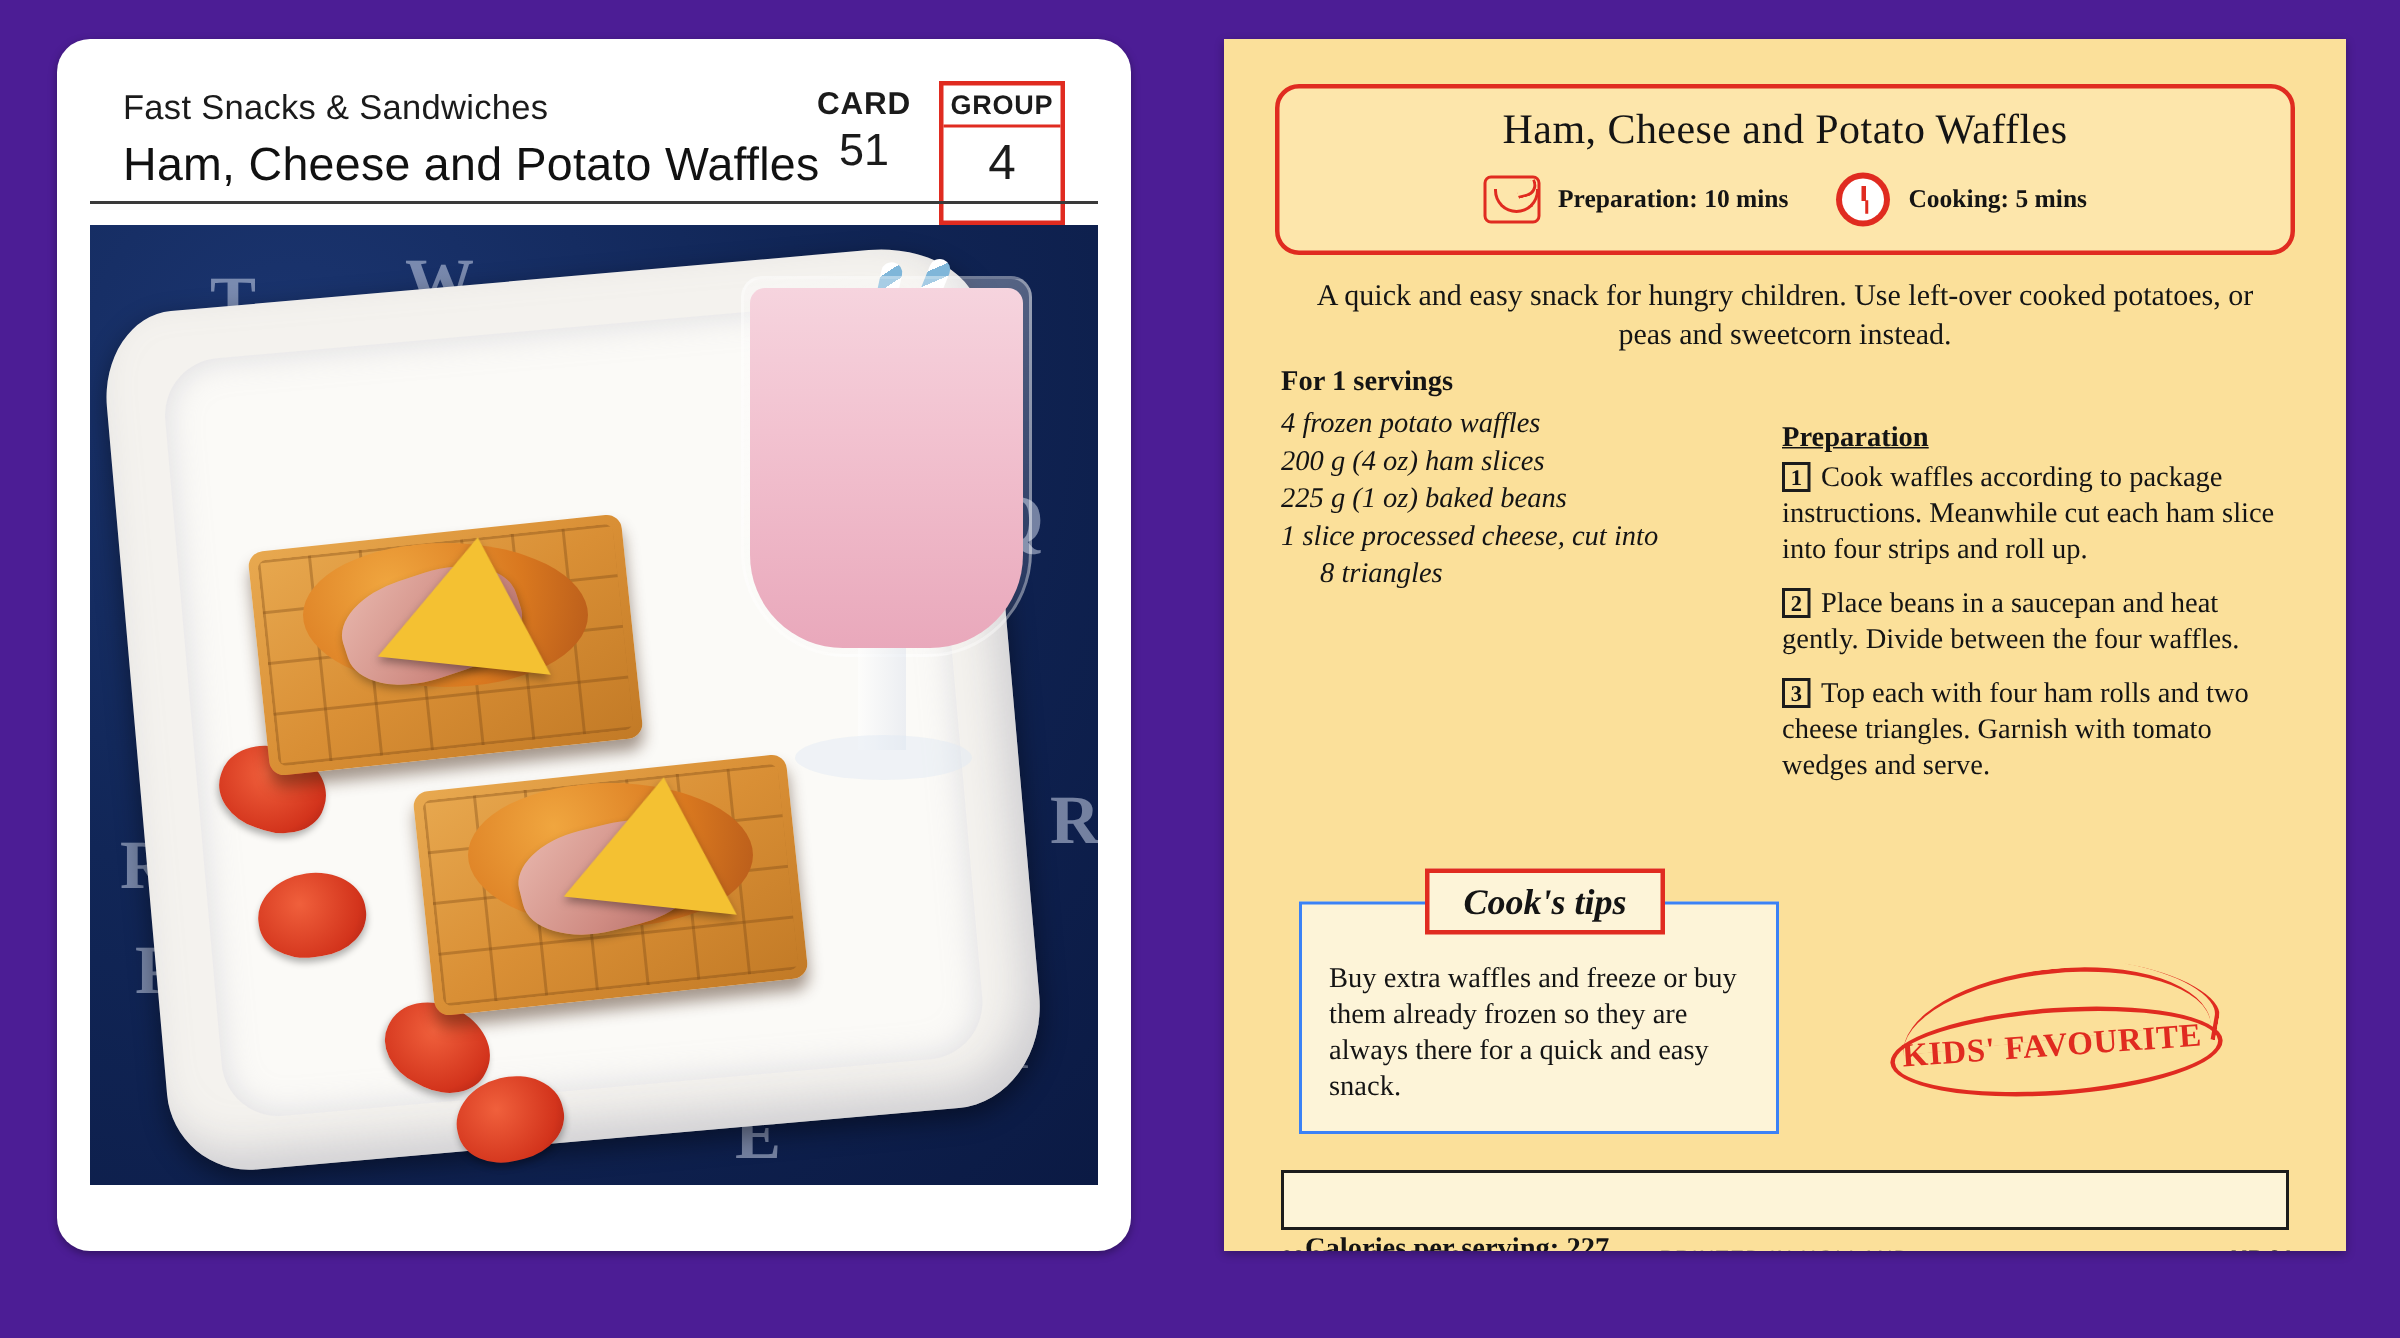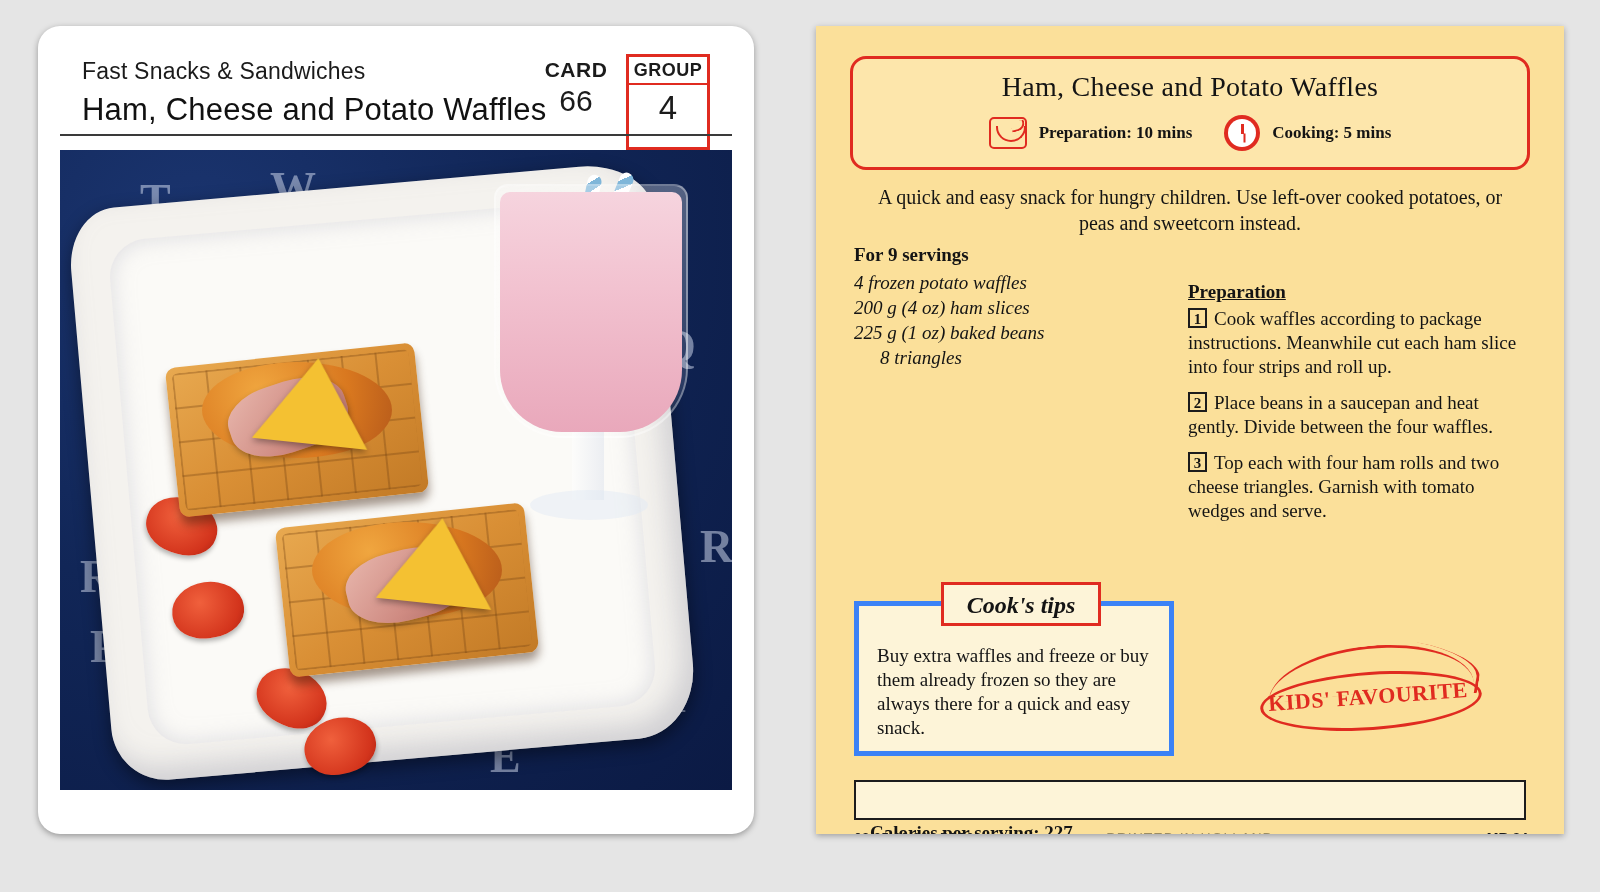--- a/index.html
+++ b/index.html
@@ -10,21 +10,21 @@
   body {
     width: 1600px;
     height: 892px;
     font-family: "Liberation Sans", sans-serif;
     overflow: hidden;
   }
   .page {
     position: relative;
     width: 1600px;
     height: 892px;
-    background: #e5e5e5;
+    background: #4c1d95;
   }
 
   
   .front-card {
     position: absolute;
     left: 38px;
     top: 26px;
     width: 716px;
     height: 808px;
     background: #ffffff;
@@ -413,25 +413,25 @@
     font-weight: bold;
     font-family: "Liberation Serif", serif;
     margin-right: 7px;
     vertical-align: 1px;
     box-sizing: border-box;
   }
 
   
   .tips-box {
     position: absolute;
-    left: 38px;
+    left: 50px;
     top: 575px;
     width: 320px;
     height: 155px;
-    border: 5px solid #3b82f6;
+    border: 2px solid #3b82f6;
     background: #fdf4d8;
     box-sizing: border-box;
   }
   .tips-label {
     position: absolute;
     left: 82px;
     top: -24px;
     width: 160px;
     height: 44px;
     border: 3px solid #e02b20;
@@ -560,21 +560,21 @@
 
 <div class="page">
 
   <div class="front-card">
     <div class="front-inner">
       <div class="front-header">
         <div class="category">Fast Snacks &amp; Sandwiches</div>
         <div class="front-title">Ham, Cheese and Potato Waffles</div>
         <div class="card-num-wrap">
           <div class="card-word">CARD</div>
-          <div class="card-number">66</div>
+          <div class="card-number">51</div>
         </div>
         <div class="group-box">
           <div class="group-word">GROUP</div>
           <div class="group-number">4</div>
         </div>
       </div>
       <div class="rule"></div>
 
       <div class="photo">
         <div class="cloth"></div>
@@ -635,24 +635,25 @@
         <div class="time-item">
           <span class="icon-cook"></span>
           <span class="time-label">Cooking: 5 mins</span>
         </div>
       </div>
     </div>
 
     <div class="intro">A quick and easy snack for hungry children. Use left-over cooked potatoes, or peas and sweetcorn instead.</div>
 
     <div class="col-left">
-      <div class="col-head">For 9 servings</div>
+      <div class="col-head">For 1 servings</div>
       <div class="ingredient">4 frozen potato waffles</div>
       <div class="ingredient">200 g (4 oz) ham slices</div>
       <div class="ingredient">225 g (1 oz) baked beans</div>
+      <div class="ingredient">1 slice processed cheese, cut into</div>
       <div class="ingredient indent">8 triangles</div>
     </div>
 
     <div class="col-right">
       <div class="col-head underline">Preparation</div>
       <div class="step">
         <span class="step-num">1</span><span>Cook waffles according to package instructions. Meanwhile cut each ham slice into four strips and roll up.</span>
       </div>
       <div class="step">
         <span class="step-num">2</span><span>Place beans in a saucepan and heat gently. Divide between the four waffles.</span>

